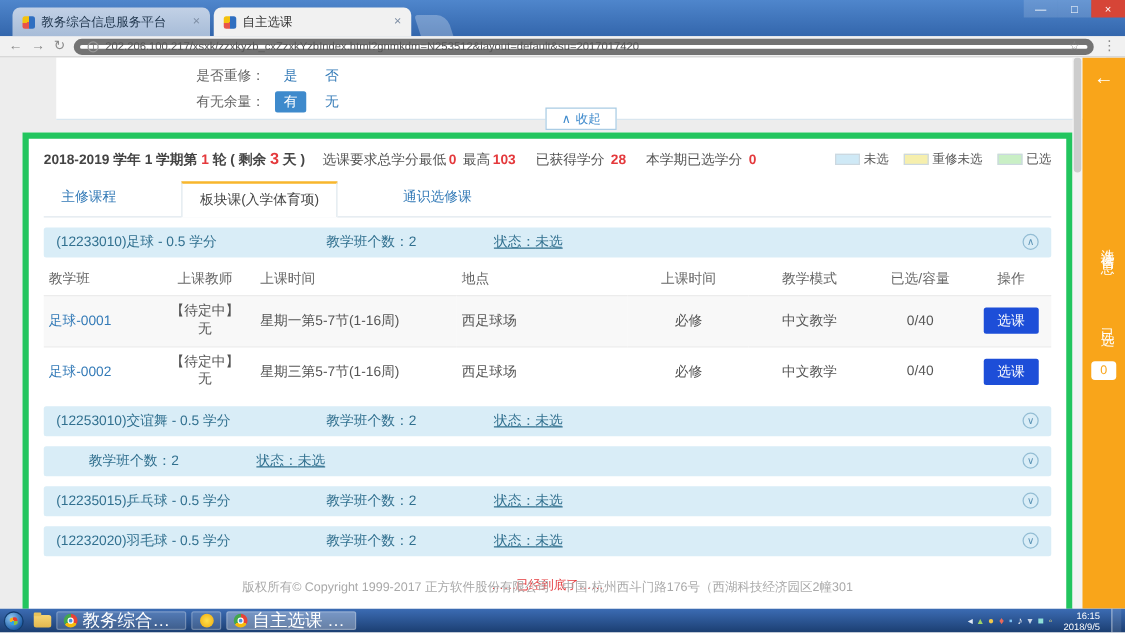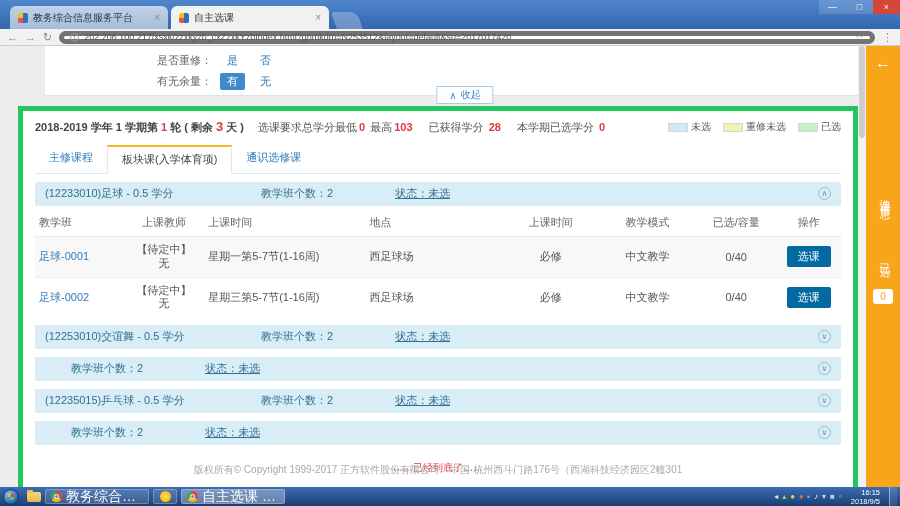--- a/index.html
+++ b/index.html
@@ -54,40 +54,40 @@
   .term { font-weight:bold; white-space:nowrap; }
   .red { color:#e4393c; font-weight:bold; }
   .days { font-size:13px; }
   .req { color:#555; margin-left:14px; white-space:nowrap; }
   .req .red { margin:0 2px; }
   .legend { margin-left:auto; display:flex; align-items:center; gap:12px; font-size:10px; color:#555; white-space:nowrap; }
   .leg-item { display:flex; align-items:center; gap:3px; }
   .sw { width:20px; height:9px; border:1px solid #ccd8e0; display:inline-block; }
   .sw0 { background:#cfe9f6; } .sw1 { background:#f6efad; } .sw2 { background:#c9efc5; }
 
-  .tabs-row { margin-top:10px; border-bottom:1px solid #dfe8ee; display:flex; }
+  .tabs-row { margin-top:10px; border-bottom:1px solid #dfe8ee; display:flex;gap:38px; }
   .ctab { padding:5px 14px 6px; font-size:11px; color:#337ab7; cursor:pointer; }
   .ctab.active { color:#444; background:#fff; border:1px solid #dfe8ee; border-bottom:1px solid #fff;
     border-top:2px solid #f8b62c; margin-bottom:-1px; }
 
   .group { margin-top:8px; background:#d9edf7; color:#31708f; font-size:11px; padding:4px 10px 5px;
     display:flex; align-items:center; border-radius:2px; }
   .g-title { min-width:190px; }
   .g-count { margin-left:26px; } .g-status { margin-left:62px;text-decoration:underline; }
   .g-chev { margin-left:auto; width:13px; height:13px; border:1px solid #93bdd4; border-radius:50%;
     font-size:8px; line-height:11px; text-align:center; color:#5b93b5; cursor:pointer; }
 
   table.classes { width:100%; border-collapse:collapse; font-size:11px; margin-top:3px; }
   table.classes th { color:#666; font-weight:normal; padding:6px 4px; text-align:center; white-space:nowrap; }
   table.classes td { color:#555; padding:6px 4px; text-align:center; border-top:1px solid #ececec; }
   table.classes .al { text-align:left; }
   table.classes tbody tr.striped { background:#f8f8f8; }
   .cname { color:#337ab7; cursor:pointer; }
   .t2 { line-height:1.25; }
-  .btn-select { background:#0369a1; color:#fff; border:none; border-radius:2px;
+  .btn-select { background:#1d4ed8; color:#fff; border:none; border-radius:2px;
     padding:3px 11px; font-size:11px; cursor:pointer; font-family:inherit; }
 
   .end-text { color:#e4393c; text-align:center; font-size:10px; margin-top:16px; }
 
   .page-footer { position:absolute; top:417px; left:18px; width:840px; text-align:center;
     font-size:10px; color:#a9a9a9; white-space:nowrap; overflow:hidden; }
 
   .vscroll { position:absolute; top:0; bottom:0; right:34px; width:8px; background:#f3f3f3; }
   .vthumb { position:absolute; top:0; left:1px; right:1px; height:92px; background:#cdcdcd; border-radius:4px; }
 
@@ -285,20 +285,21 @@
         <span class="g-status"><span>状态：</span><span>未选</span></span>
         <span class="g-chev">∨</span>
       </div>
       <div class="group">
         <span class="g-title">(12235015)乒乓球 - 0.5 学分</span>
         <span class="g-count"><span>教学班个数：</span><span>2</span></span>
         <span class="g-status"><span>状态：</span><span>未选</span></span>
         <span class="g-chev">∨</span>
       </div>
       <div class="group">
+        <span class="g-title">(12232020)羽毛球 - 0.5 学分</span>
         <span class="g-count"><span>教学班个数：</span><span>2</span></span>
         <span class="g-status"><span>状态：</span><span>未选</span></span>
         <span class="g-chev">∨</span>
       </div>
 
       <div class="end-text">……已经到底了……</div>
     </div>
 
     <div class="page-footer">版权所有© Copyright 1999-2017 正方软件股份有限公司　中国·杭州西斗门路176号（西湖科技经济园区2幢301</div>
 

